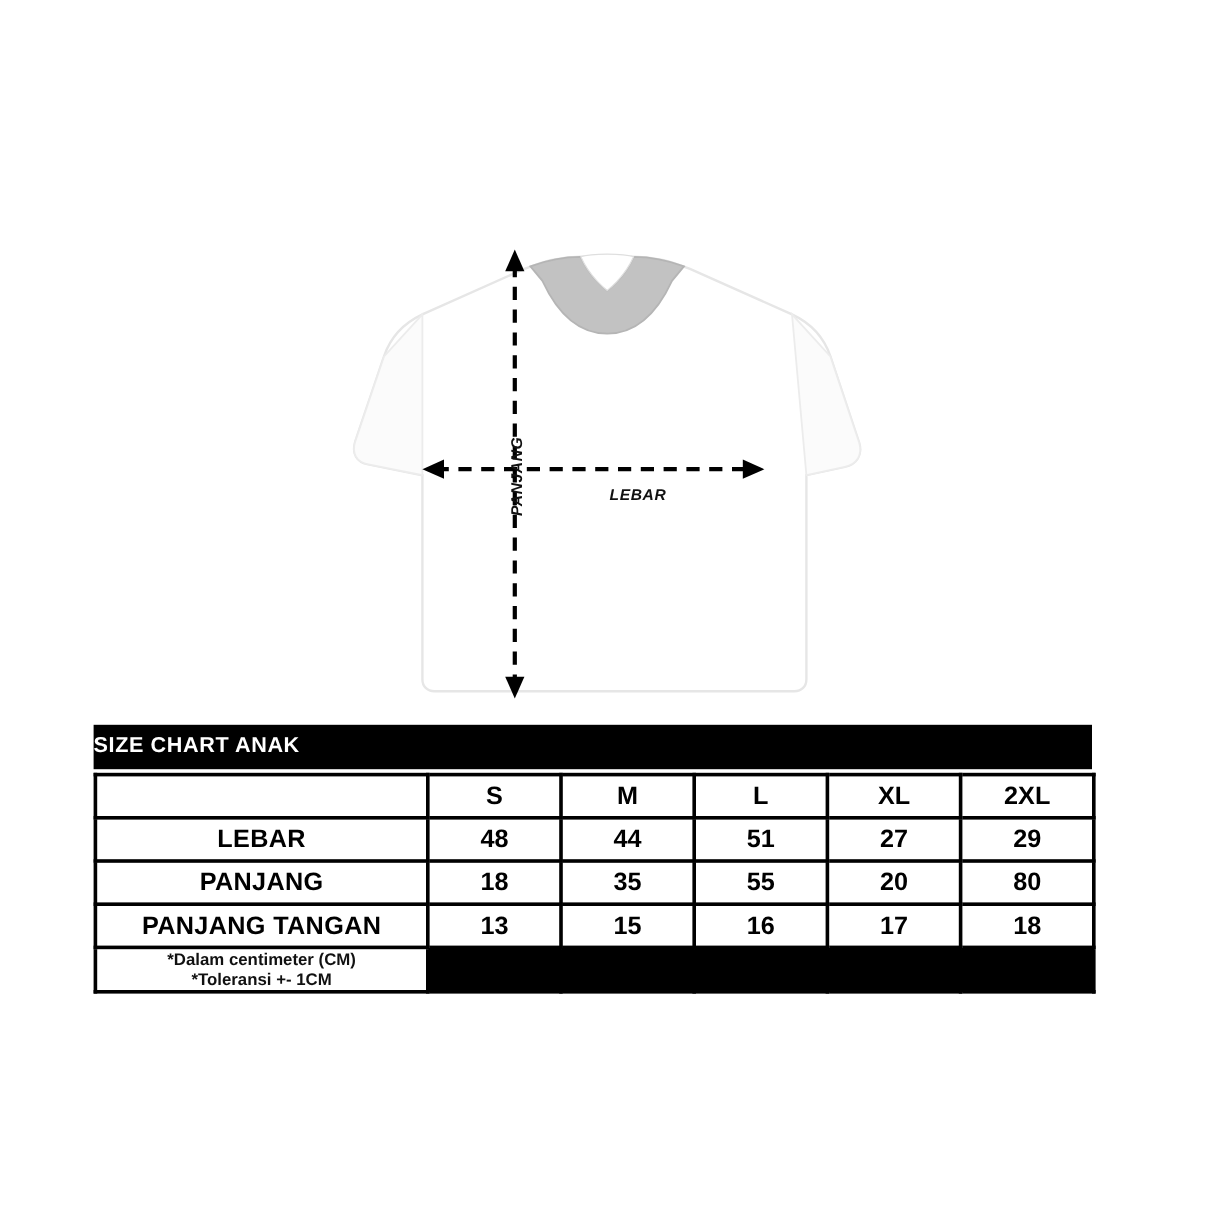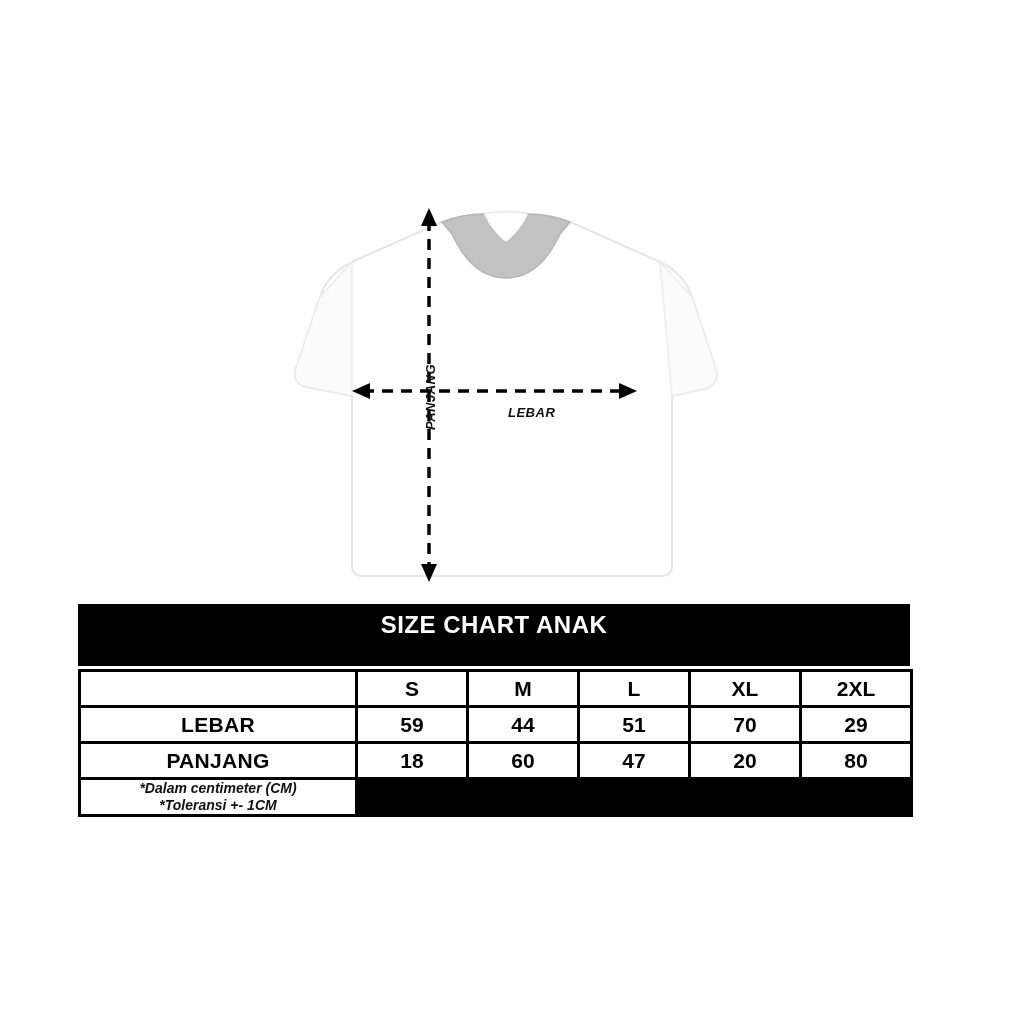--- a/index.html
+++ b/index.html
@@ -53,25 +53,24 @@
   
   #chart-wrap {
     position: absolute;
     left: 78px;
     top: 604px;
     width: 832px;
   }
   #chart-title {
     background: #000000;
     color: #ffffff;
-    text-align: center;
-    font-weight: bold;
-    font-size: 24px;
+    font-weight: bold;
+    font-size: 18px;
     letter-spacing: 0.5px;
-    padding: 7px 0 27px 0;
+    padding: 7px 0 9px 0;
     font-family: "Liberation Sans", sans-serif;
   }
   table.size-table {
     border-collapse: collapse;
     width: 832px;
     table-layout: fixed;
     margin-top: 3px;
   }
   table.size-table td {
     border: 3px solid #000000;
@@ -110,21 +109,20 @@
     height: 30px;
   }
   td.notes-cell {
     border: none;
     text-align: left;
     vertical-align: top;
     padding-left: 10px;
   }
   .note-line {
     font-size: 14px;
-    font-style: italic;
     font-weight: bold;
     color: #111111;
     line-height: 17px;
     font-family: "Liberation Sans", sans-serif;
     white-space: nowrap;
   }
   col.c0 { width: 277px; }
   col.cx { width: 111px; }
 </style>
 </head>
@@ -204,36 +202,44 @@
         <td class="blank"></td>
         <td class="colhead">S</td>
         <td class="colhead">M</td>
         <td class="colhead">L</td>
         <td class="colhead">XL</td>
         <td class="colhead">2XL</td>
       </tr>
 
       <tr>
         <td class="rowhead">LEBAR</td>
-        <td class="val">59</td>
+        <td class="val">48</td>
         <td class="val">44</td>
         <td class="val">51</td>
-        <td class="val">70</td>
+        <td class="val">27</td>
         <td class="val">29</td>
       </tr>
 
       <tr>
         <td class="rowhead">PANJANG</td>
         <td class="val">18</td>
-        <td class="val">60</td>
-        <td class="val">47</td>
+        <td class="val">35</td>
+        <td class="val">55</td>
         <td class="val">20</td>
         <td class="val">80</td>
       </tr>
 
+      <tr>
+        <td class="rowhead">PANJANG TANGAN</td>
+        <td class="val">13</td>
+        <td class="val">15</td>
+        <td class="val">16</td>
+        <td class="val">17</td>
+        <td class="val">18</td>
+      </tr>
 
       <tr>
         <td class="notes-cell">
           <div class="note-line">*Dalam centimeter (CM)</div>
           <div class="note-line">*Toleransi +- 1CM</div>
         </td>
         <td class="age">1-2 YEARS</td>
         <td class="age">3-4 YEARS</td>
         <td class="age">5-6 YEARS</td>
         <td class="age">7-8 YEARS</td>

